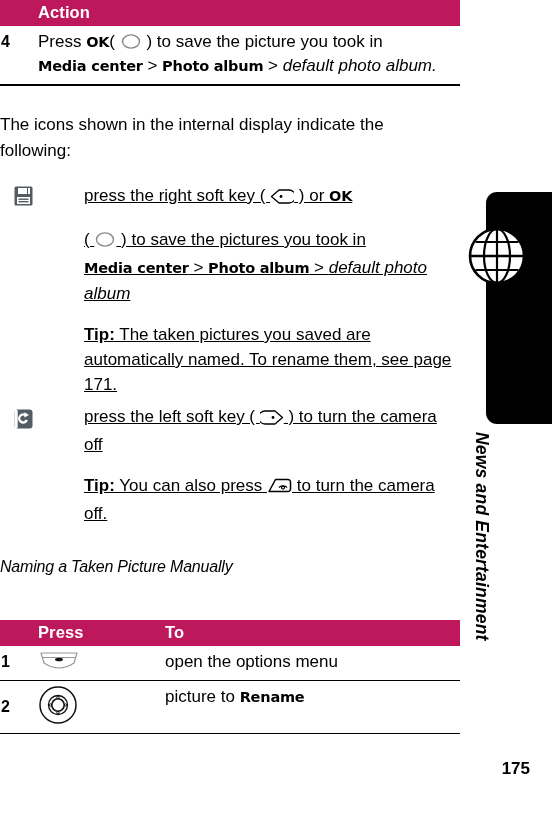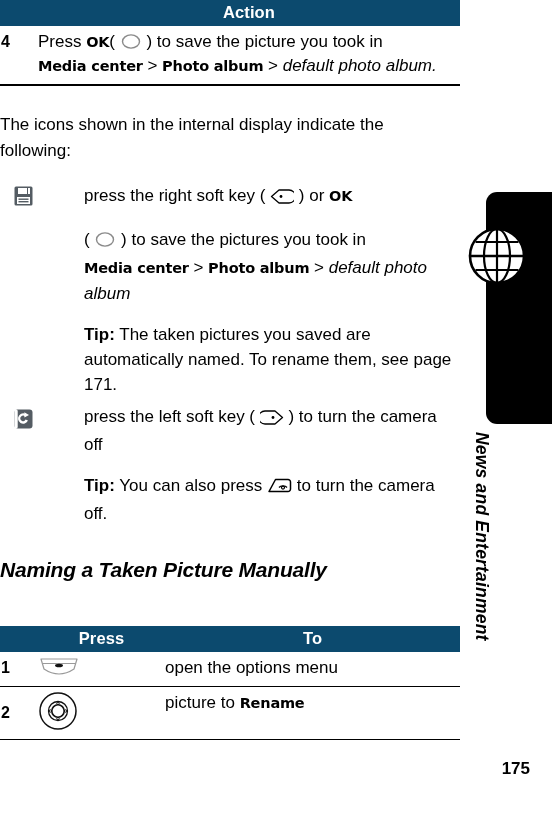--- a/index.html
+++ b/index.html
@@ -16,21 +16,21 @@
 
   
   .content{
     position:absolute;
     left:0;top:0;
     width:460px;
   }
 
   
   .tbl{width:460px;border-collapse:collapse;table-layout:fixed;}
-  .tbl .hdr-row{background:#0c4a6e;text-align:center;}
+  .tbl .hdr-row{background:#be185d;}
   .tbl .hdr-cell{
     color:#fff;font-weight:bold;font-size:16.5px;
     padding:3px 0 4px 0;
     letter-spacing:.1px;
   }
   .col-num{width:38px;}
   .col-key{width:127px;}
 
   .rule-thick{border-bottom:2.2px solid #000;}
   .rule-thin{border-bottom:1.1px solid #000;}
@@ -58,27 +58,27 @@
     margin:0;
     width:450px;
   }
   .spacer-18{height:18px;}
   .spacer-26{height:26px;}
 
   
   .deflist{width:460px;border-collapse:collapse;table-layout:fixed;}
   .deflist td{vertical-align:top;}
   .def-icon{width:68px;padding-top:4px;padding-left:14px;}
-  .def-body{font-size:17px;line-height:25px;padding-bottom:6px;}
+  .def-body{font-size:17px;line-height:25px;padding-bottom:6px;text-decoration:underline;}
   .def-body p{margin:0 0 16px 0;}
   .def-body p:last-child{margin-bottom:0;}
 
   
   .h2{
-    font-size:21px;font-weight:bold;font-style:italic;
+    font-size:16px;font-weight:normal;font-style:italic;
     margin:0;letter-spacing:-0.2px;
   }
 
   
   .ico{display:inline-block;vertical-align:middle;}
   .gl{display:inline-block;vertical-align:-3px;}
 
   
   .sidetab{
     position:absolute;

